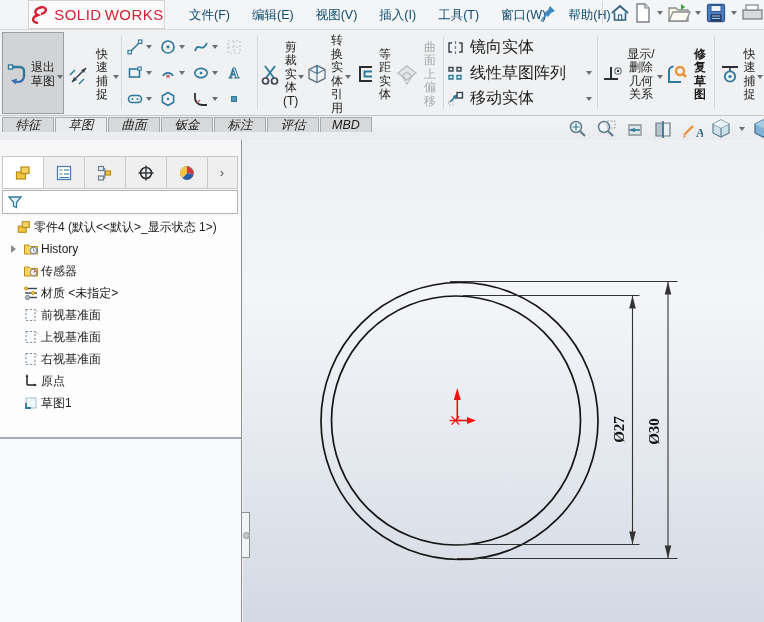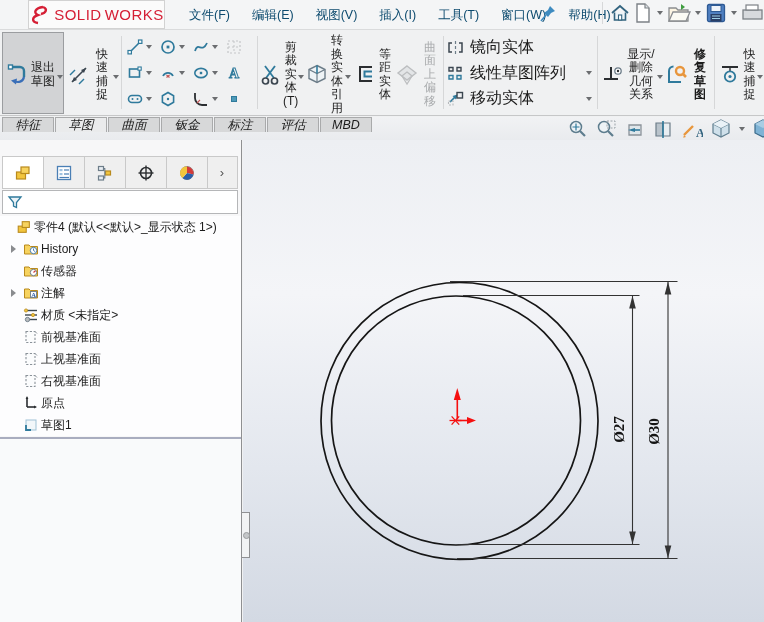--- a/index.html
+++ b/index.html
@@ -496,33 +496,20 @@
         <span class="ticon">
           <svg width="16" height="16" viewBox="0 0 16 16">
             <path d="M1.5 4 H6 L7.5 5.5 H14.5 V13 H1.5 Z" fill="#f7d35f" stroke="#b98a1d" stroke-width="1"></path>
             <circle cx="10.5" cy="9.5" r="3.2" fill="#fff" stroke="#6d7d89" stroke-width="1"></circle>
             <line x1="10.5" y1="9.5" x2="12.5" y2="7.8" stroke="#d23b3b" stroke-width="1.2"></line>
           </svg>
         </span>
         <span class="tlabel">传感器</span>
       </div>
 
-      <div class="trow child">
-        <span class="exp">
-            <span class="tri"></span>
-          </span>
-        <span class="ticon">
-          <svg width="16" height="16" viewBox="0 0 16 16">
-            <path d="M1.5 4 H6 L7.5 5.5 H14.5 V13 H1.5 Z" fill="#f7d35f" stroke="#b98a1d" stroke-width="1"></path>
-            <rect x="7.5" y="6.5" width="6" height="6" fill="#fff" stroke="#6d7d89" stroke-width="0.9"></rect>
-            <text x="10.5" y="11.8" text-anchor="middle" font-size="6.5" font-weight="bold" fill="#2b5ea8" font-family="serif">A</text>
-          </svg>
-        </span>
-        <span class="tlabel">注解</span>
-      </div>
 
       <div class="trow child">
         <span class="exp"></span>
         <span class="ticon">
           <svg width="16" height="16" viewBox="0 0 16 16">
             <line x1="4" y1="3.5" x2="14" y2="3.5" stroke="#3b4650" stroke-width="1.4"></line>
             <circle cx="3" cy="3.5" r="1.6" fill="#f2c53d" stroke="#b98a1d" stroke-width="0.8"></circle>
             <line x1="2" y1="8" x2="14" y2="8" stroke="#3b4650" stroke-width="1.4"></line>
             <circle cx="10" cy="8" r="1.6" fill="#f2c53d" stroke="#b98a1d" stroke-width="0.8"></circle>
             <line x1="6" y1="12.5" x2="14" y2="12.5" stroke="#3b4650" stroke-width="1.4"></line>

